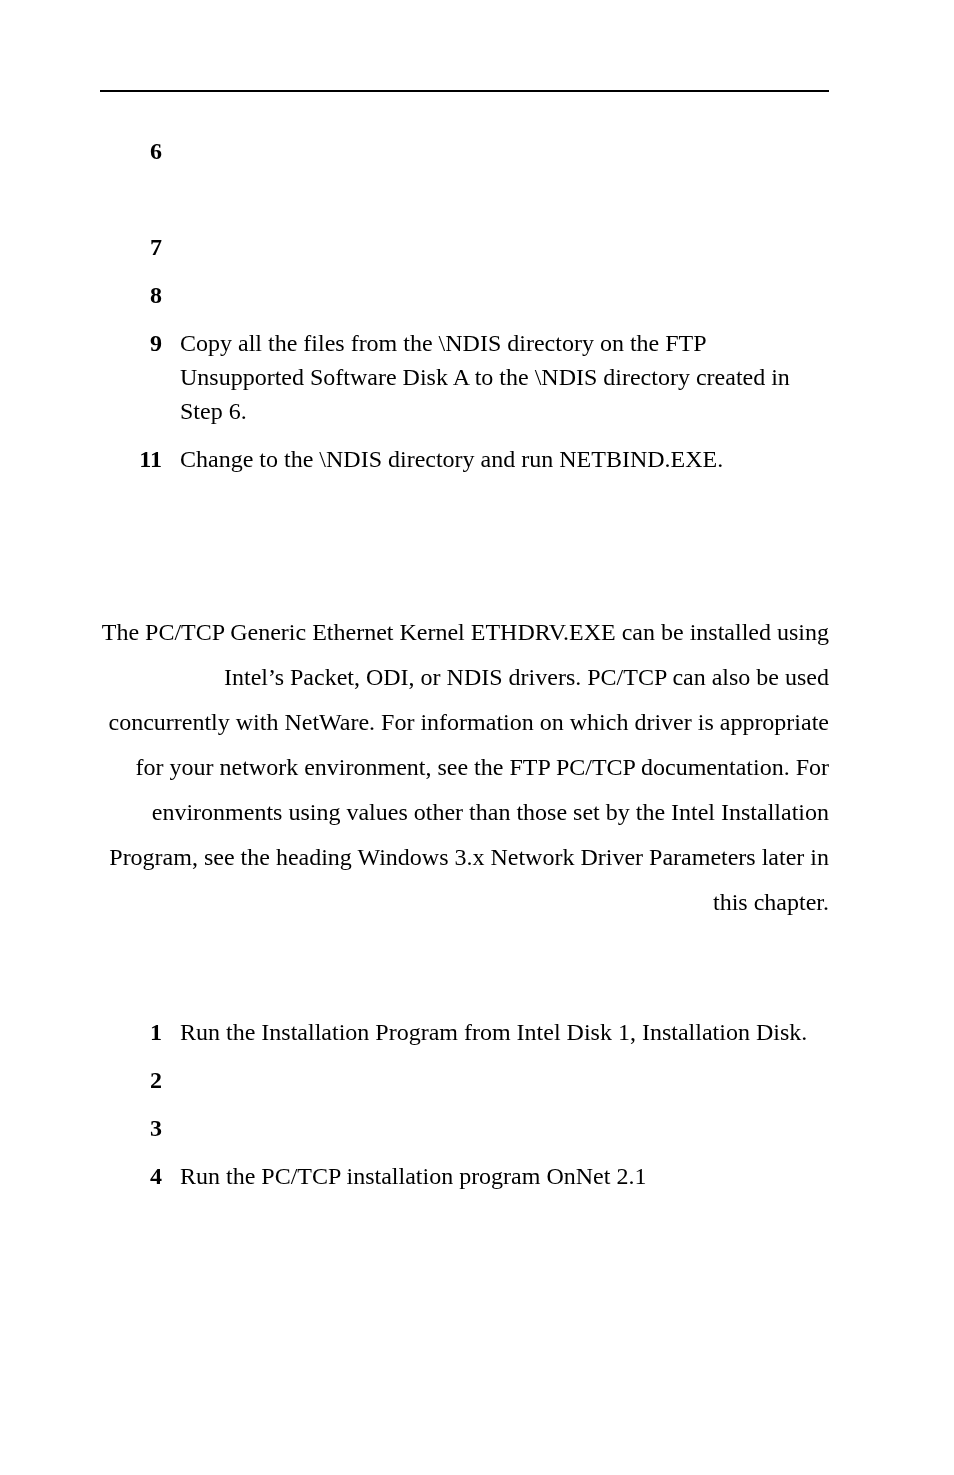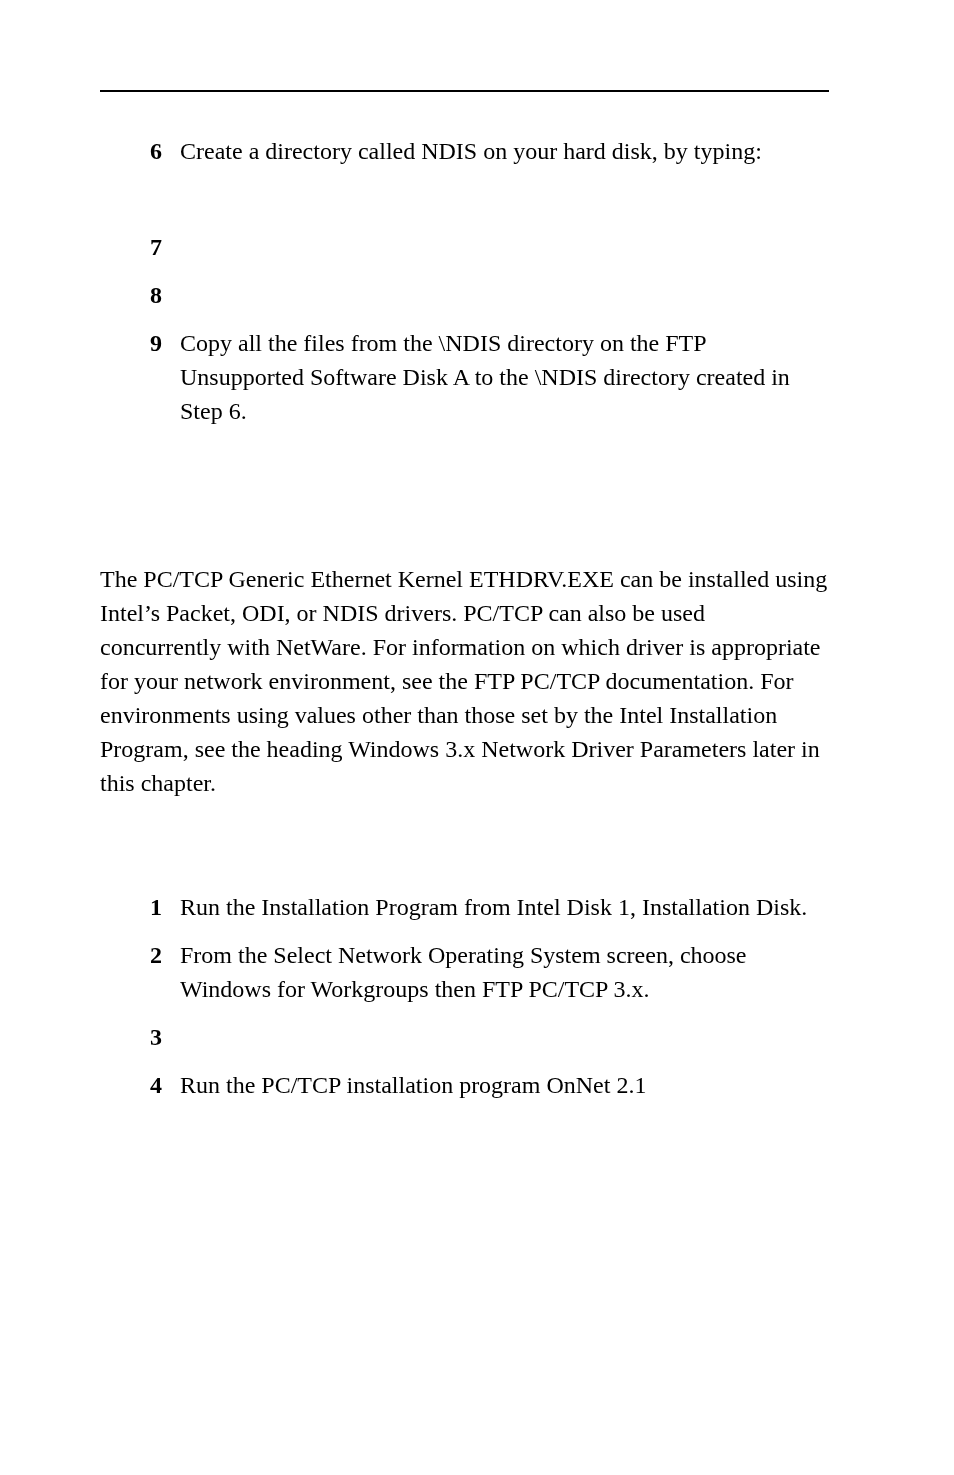--- a/index.html
+++ b/index.html
@@ -36,64 +36,67 @@
     line-height: 34px;
     box-sizing: border-box;
   }
   .step .txt {
     flex: 1 1 auto;
     font-size: 24px;
     line-height: 34px;
   }
   .para {
     font-size: 24px;
-    line-height: 34px;
+    line-height: 45px;
     margin: 0;
+    text-align: right;
   }
   .gap-large { height: 48px; }
   .gap-huge  { height: 120px; }
   .gap-med   { height: 90px; }
 </style>
 </head>
 <body>
 
 <div class="page">
   <div class="rule"></div>
 
   <div class="step">
     <div class="num">6</div>
-    <div class="txt">Create a directory called NDIS on your hard disk, by typing:</div>
   </div>
 
   <div class="gap-large"></div>
 
   <div class="step">
     <div class="num">7</div>
   </div>
   <div class="step">
     <div class="num">8</div>
   </div>
   <div class="step">
     <div class="num">9</div>
     <div class="txt">Copy all the files from the \NDIS directory on the FTP Unsupported Software Disk A to the \NDIS directory created in Step 6.</div>
   </div>
+  <div class="step">
+    <div class="num">11</div>
+    <div class="txt">Change to the \NDIS directory and run NETBIND.EXE.</div>
+  </div>
 
   <div class="gap-huge"></div>
 
   <p class="para">The PC/TCP Generic Ethernet Kernel ETHDRV.EXE can be installed using Intel’s Packet, ODI, or NDIS drivers. PC/TCP can also be used concurrently with NetWare. For information on which driver is appropriate for your network environment, see the FTP PC/TCP documentation. For environments using values other than those set by the Intel Installation Program, see the heading Windows 3.x Network Driver Parameters later in this chapter.</p>
 
   <div class="gap-med"></div>
 
   <div class="step">
     <div class="num">1</div>
     <div class="txt">Run the Installation Program from Intel Disk 1, Installation Disk.</div>
   </div>
   <div class="step">
     <div class="num">2</div>
-    <div class="txt">From the Select Network Operating System screen, choose Windows for Workgroups then FTP PC/TCP 3.x.</div>
   </div>
   <div class="step">
     <div class="num">3</div>
   </div>
   <div class="step">
     <div class="num">4</div>
     <div class="txt">Run the PC/TCP installation program OnNet 2.1</div>
   </div>
 </div>
 

